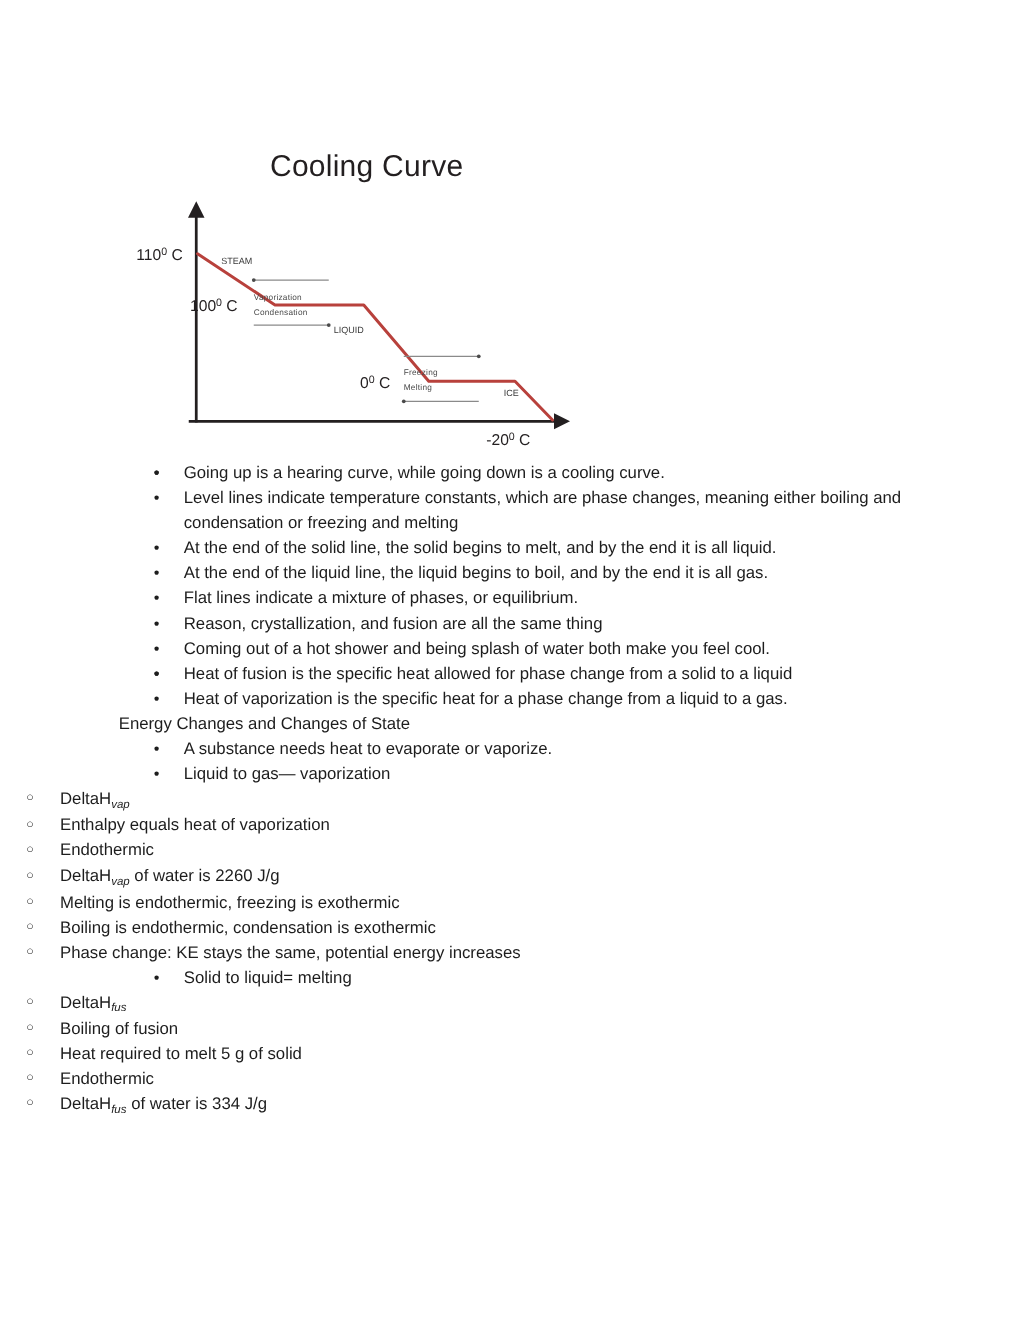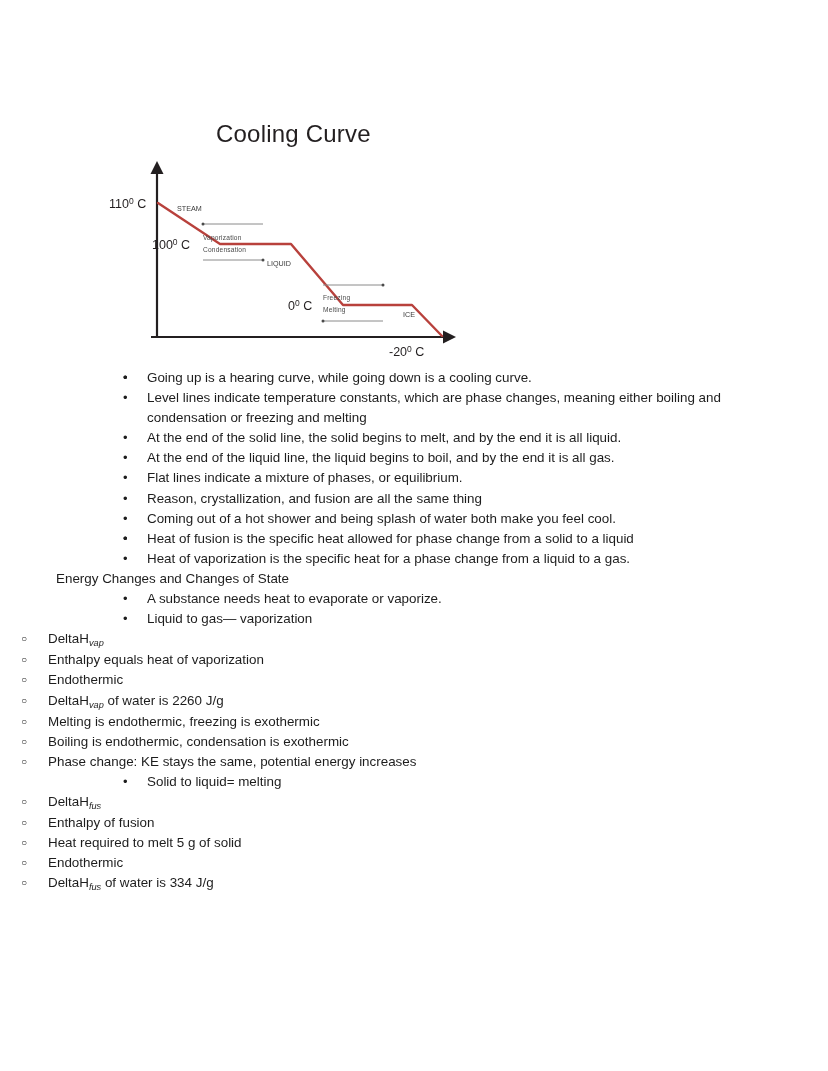--- a/index.html
+++ b/index.html
@@ -65,21 +65,21 @@
     position: absolute;
     left: 0;
     top: 368px;
     width: 828px;
     font-size: 13.4px;
     line-height: 20.1px;
     color: #1d1d1d;
   }
   .section-head {
     margin: 0;
-    padding: 0 0 0 56px;
+    padding: 0 0 0 95px;
     font-size: 13.4px;
     line-height: 20.1px;
     color: #1d1d1d;
   }
   ul.lvl1 {
     list-style: none;
     margin: 0;
     padding: 0;
   }
   ul.lvl1 > li {
@@ -206,20 +206,20 @@
         <li><span class="bullet">○</span><span class="txt">Enthalpy equals heat of vaporization</span></li>
         <li><span class="bullet">○</span><span class="txt">Endothermic</span></li>
         <li><span class="bullet">○</span><span class="txt">DeltaH</span><sub>vap</sub><span class="txt"> of water is 2260 J/g</span></li>
         <li><span class="bullet">○</span><span class="txt">Melting is endothermic, freezing is exothermic</span></li>
         <li><span class="bullet">○</span><span class="txt">Boiling is endothermic, condensation is exothermic</span></li>
         <li><span class="bullet">○</span><span class="txt">Phase change: KE stays the same, potential energy increases</span></li>
       </ul>
       <li><span class="bullet">•</span><span class="txt">Solid to liquid= melting</span></li>
       <ul class="lvl2">
         <li><span class="bullet">○</span><span class="txt">DeltaH</span><sub>fus</sub></li>
-        <li><span class="bullet">○</span><span class="txt">Enthalpy of fusion</span></li>
+        <li><span class="bullet">○</span><span class="txt">Boiling of fusion</span></li>
         <li><span class="bullet">○</span><span class="txt">Heat required to melt 5 g of solid</span></li>
         <li><span class="bullet">○</span><span class="txt">Endothermic</span></li>
         <li><span class="bullet">○</span><span class="txt">DeltaH</span><sub>fus</sub><span class="txt"> of water is 334 J/g</span></li>
       </ul>
     </ul>
 
 </div>
 
 </body></html>

